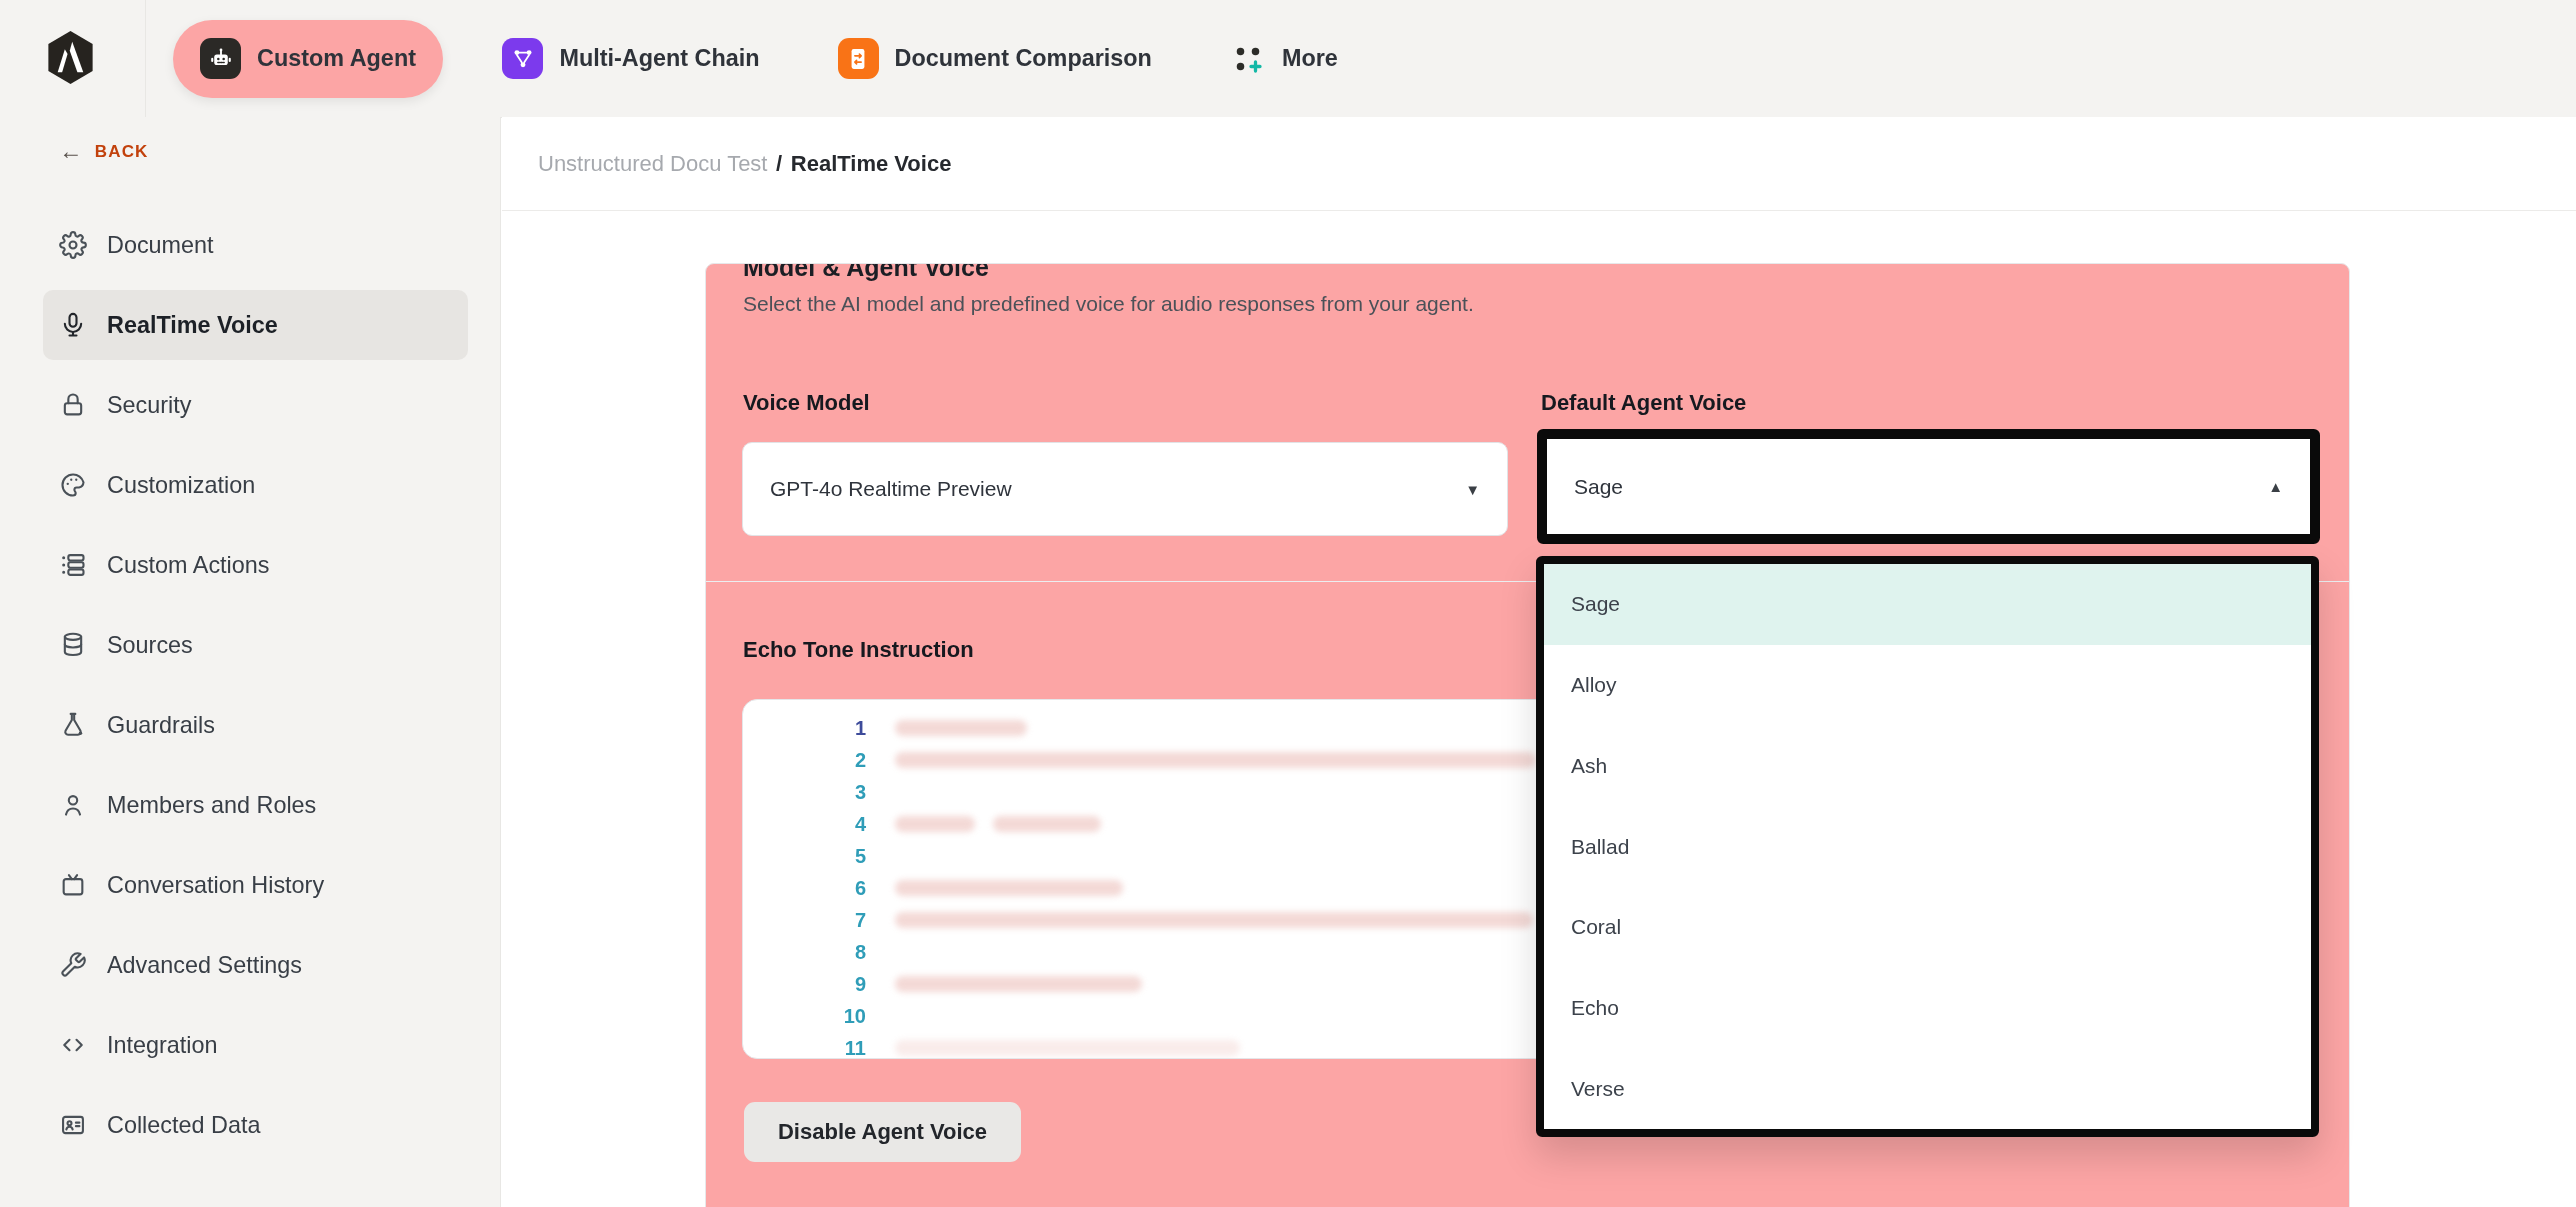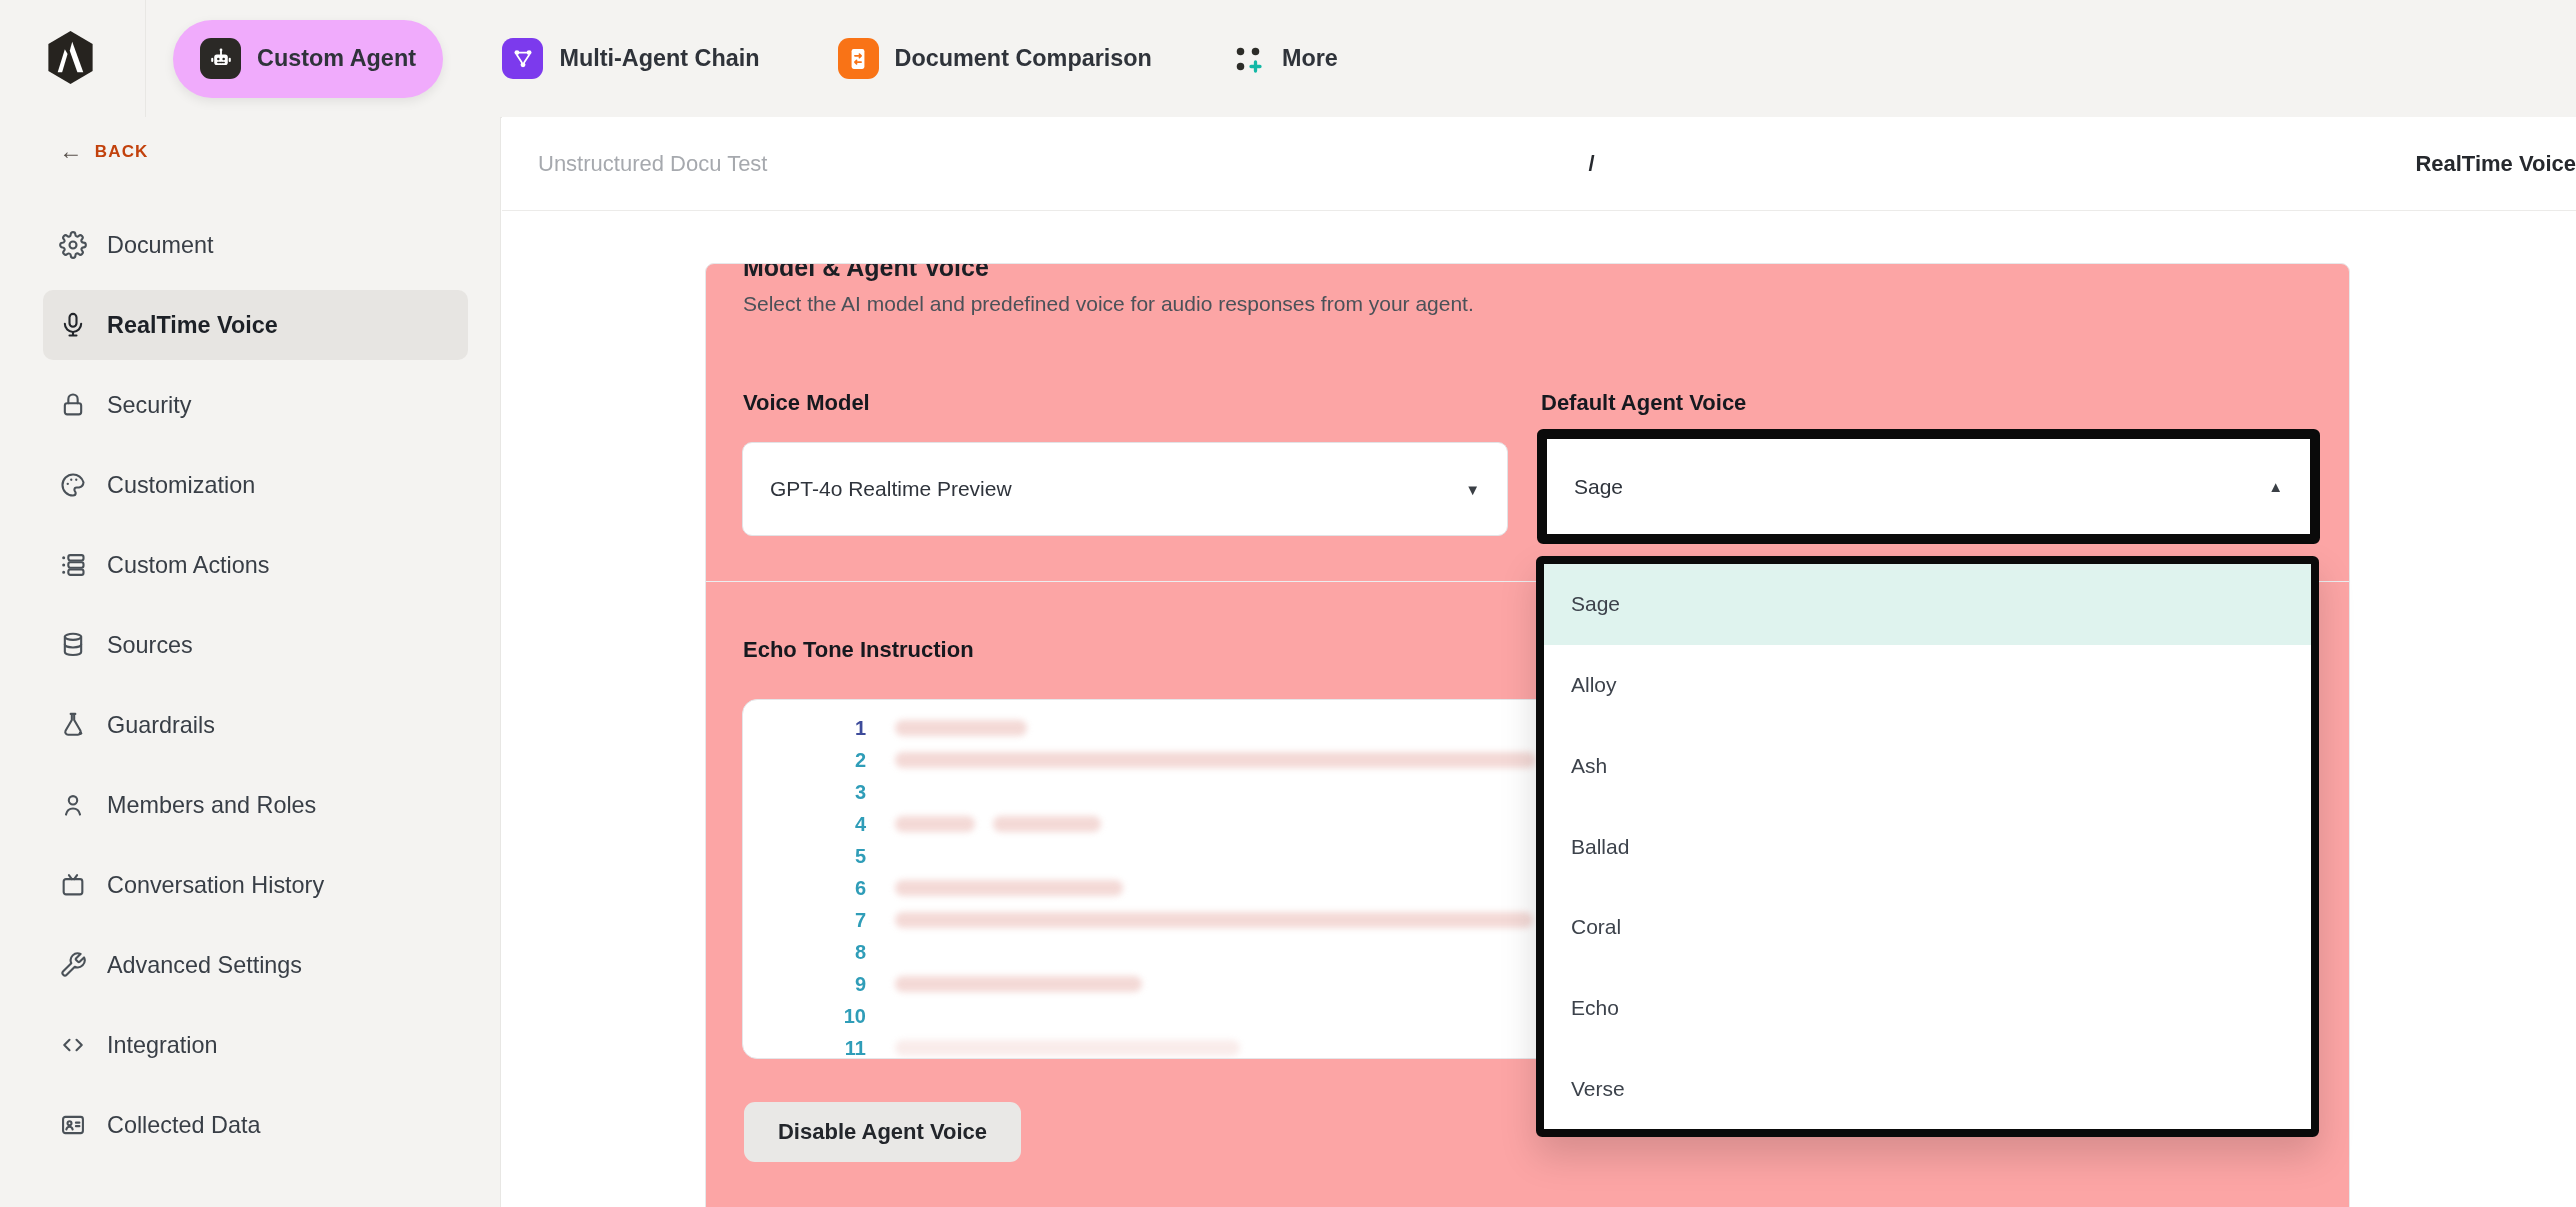--- a/index.html
+++ b/index.html
@@ -7,42 +7,42 @@
     width:2576px;height:1208px;position:relative;overflow:hidden;
     background:#ffffff;font-family:"Liberation Sans",sans-serif;
     -webkit-font-smoothing:antialiased;
   }
   
   .topbar{position:absolute;left:0;top:0;width:2576px;height:117px;background:#f4f3f1;border-bottom:1.2px solid #e8e7e4;}
   .logo-box{position:absolute;left:41px;top:20px;width:59px;height:75px;}
   .topbar-vdivider{position:absolute;left:145px;top:0;width:1.2px;height:117px;background:#e8e7e4;}
   .tabs{position:absolute;left:173px;top:0;height:117px;display:flex;align-items:center;gap:41px;}
   .tab{display:inline-flex;align-items:center;gap:16px;padding:0 18.5px;height:78px;border-radius:39px;cursor:pointer;}
-  .tab.active{background:#f0abfc;box-shadow:0 3.7px 11px rgba(0,0,0,.08);padding:0 27px;}
+  .tab.active{background:#fca5a5;box-shadow:0 3.7px 11px rgba(0,0,0,.08);padding:0 27px;}
   .tab .tile{width:41px;height:41px;border-radius:11px;display:flex;align-items:center;justify-content:center;}
   .tab .tile svg{width:28px;height:28px;}
   .tab .icon-plain{width:36px;height:36px;display:flex;align-items:center;justify-content:center;}
   .tab .icon-plain svg{width:36px;height:36px;}
   .tab .tab-label{font-size:23.4px;font-weight:600;color:#2f333a;white-space:nowrap;}
   
   .sidebar{position:absolute;left:0;top:117px;width:500px;height:1091px;background:#f4f3f1;border-right:1.2px solid #e8e7e4;}
   .back-row{position:absolute;left:59px;top:23.4px;display:flex;align-items:center;gap:12.3px;cursor:pointer;}
   .back-arrow{font-size:23.4px;color:#57504b;line-height:1;}
   .back-label{font-size:17px;font-weight:700;letter-spacing:1.2px;color:#c2410c;}
   .side-nav{position:absolute;left:0;top:88px;width:500px;}
   .side-item{position:relative;height:80px;display:flex;align-items:center;cursor:pointer;}
   .side-item .pill{position:absolute;left:43px;top:5px;width:425px;height:70px;border-radius:10px;background:transparent;}
   .side-item.active .pill{background:#e7e5e2;}
   .side-item .s-icon{position:relative;margin-left:59px;width:28px;height:28px;color:#4a5158;z-index:1;}
   .side-item .s-icon svg{width:28px;height:28px;}
   .side-item .s-label{position:relative;margin-left:20px;font-size:23.4px;color:#383e46;font-weight:500;z-index:1;white-space:nowrap;}
   .side-item.active .s-label{color:#1d2127;font-weight:700;}
   .side-item.active .s-icon{color:#23262b;}
   
-  .crumb-bar{position:absolute;left:502px;top:117px;width:2074px;height:94px;background:#ffffff;border-bottom:1.2px solid #ecebe9;display:flex;align-items:center;padding-left:36px;box-sizing:border-box;justify-content:space-between;}
+  .crumb-bar{position:absolute;left:502px;top:117px;width:2074px;height:94px;background:#ffffff;border-bottom:1.2px solid #ecebe9;display:flex;align-items:center;padding-left:36px;box-sizing:border-box;}
   .crumb-parent{font-size:22px;color:#a6a9ae;font-weight:500;}
   .crumb-sep{font-size:22px;color:#26292e;font-weight:700;margin:0 8.6px;}
   .crumb-current{font-size:22px;color:#26292e;font-weight:700;}
   
   .card{position:absolute;left:705px;top:263px;width:1645px;height:1177px;background:#fca5a5;border:1.2px solid #e7e8ea;border-radius:9px;overflow:hidden;box-sizing:border-box;}
   .section-title{position:absolute;left:37px;top:-12.3px;font-size:25px;line-height:30px;font-weight:700;color:#1b1e24;}
   .section-desc{position:absolute;left:37px;top:28px;font-size:21px;color:#4b5158;}
   .field-label{position:absolute;top:126px;font-size:22px;font-weight:700;color:#16191f;}
   .label-left{left:37px;}
   .label-right{left:835px;}

